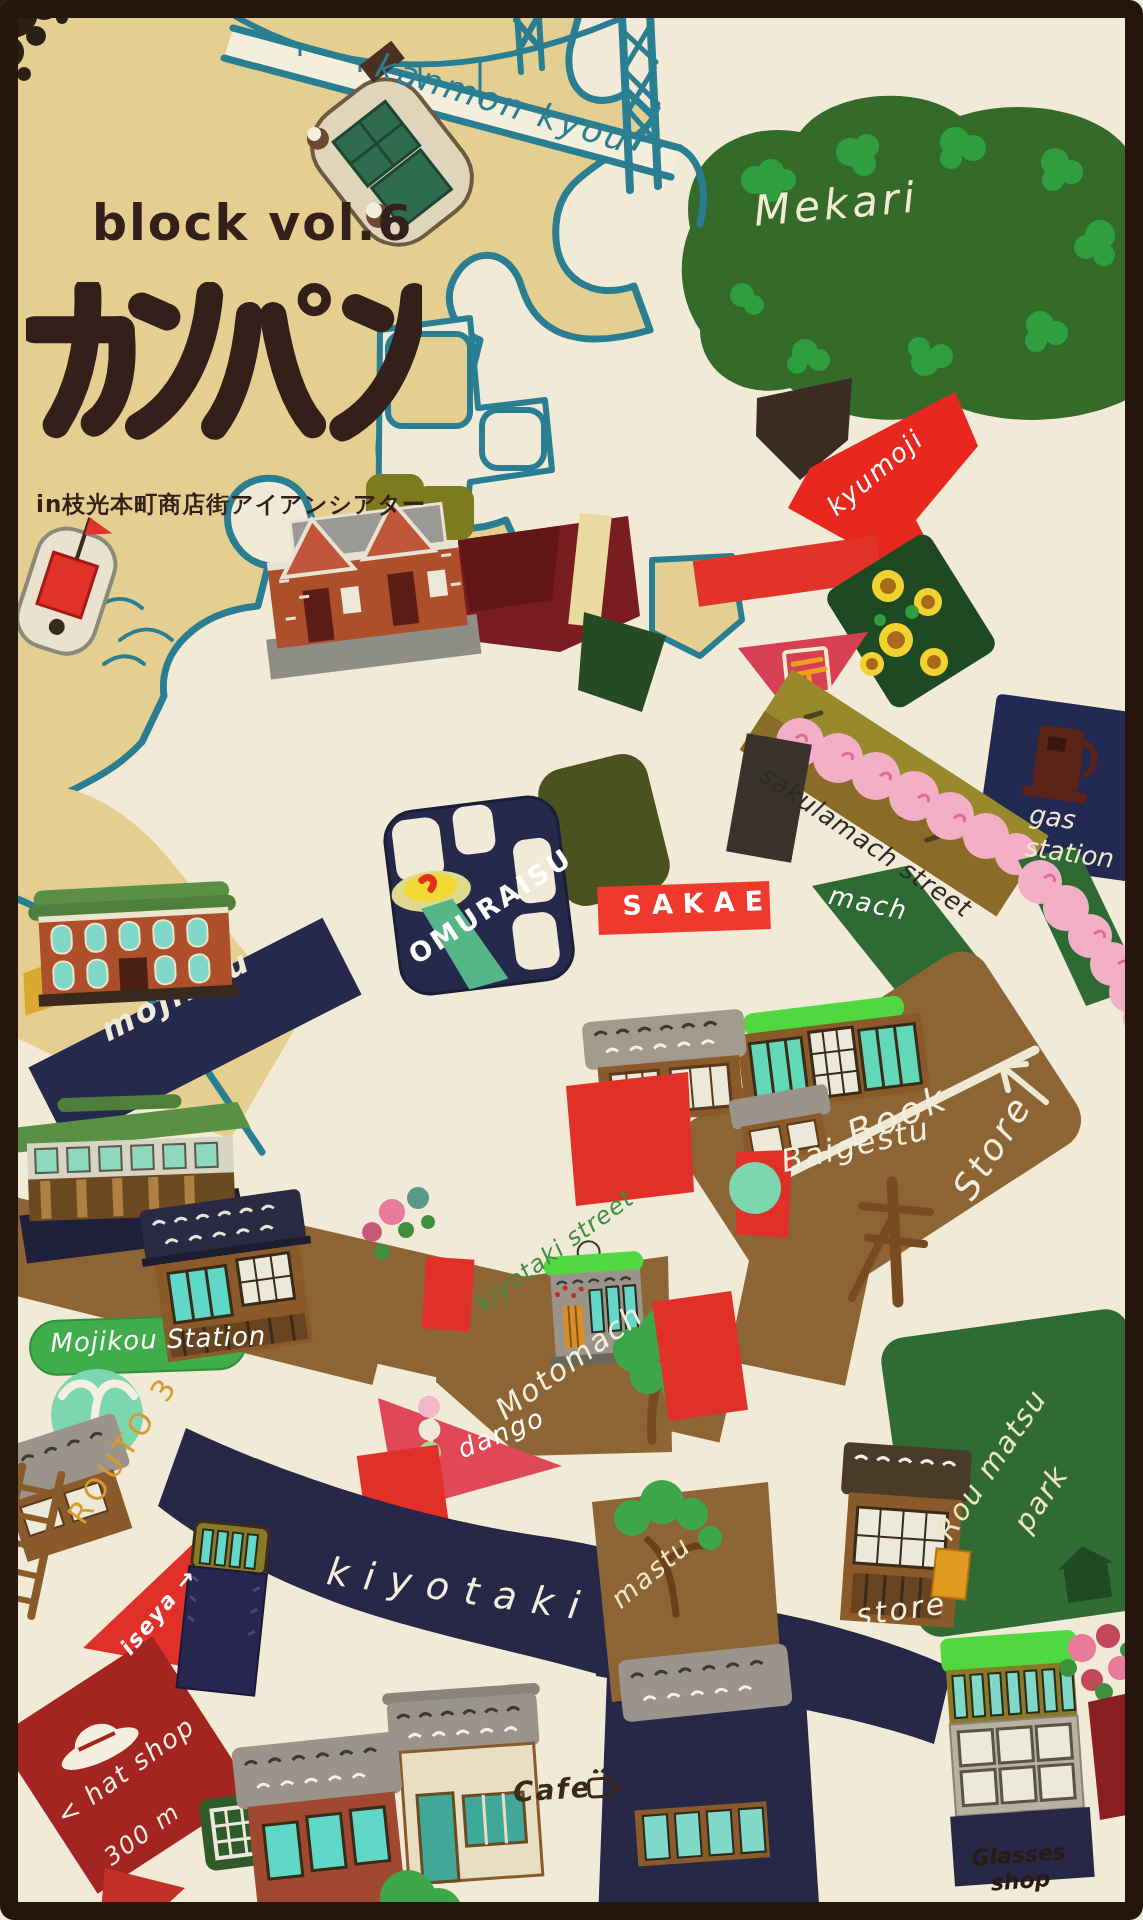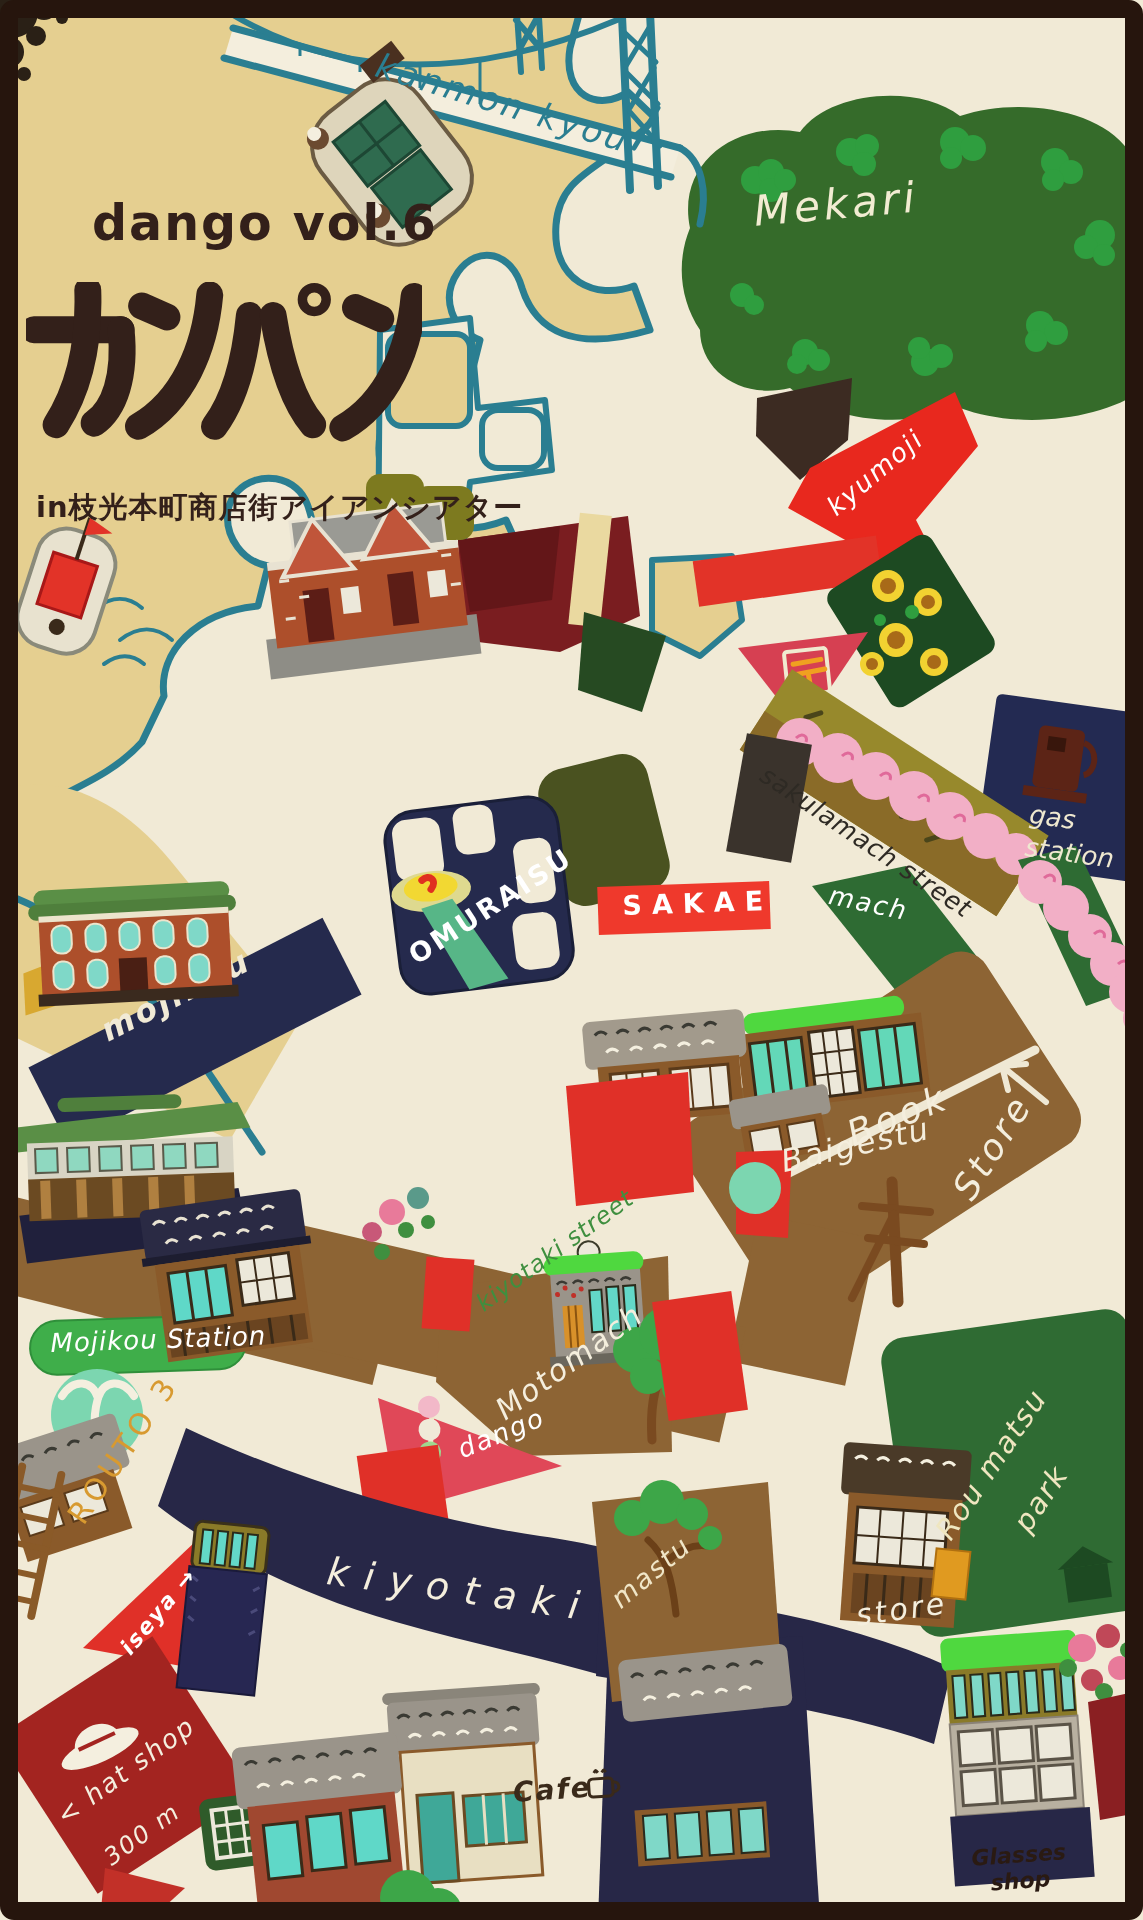--- a/index.html
+++ b/index.html
@@ -584,22 +584,22 @@
     <path d="M146,30 L178,44"></path>
     <path d="M232,16 C226,84 198,150 142,182"></path>
     <path d="M282,42 C276,104 262,150 238,182"></path>
     <path d="M312,42 C322,104 338,152 362,180"></path>
     <path d="M416,32 L448,46"></path>
     <path d="M490,18 C484,86 456,152 400,184"></path>
   </g>
   <circle cx="364" cy="22" r="15" stroke="#33201a" stroke-width="12" fill="none"></circle>
 </svg>
 
-<div class="lbl" style="left:92px;top:198px;font-size:49px;font-weight:bold;color:#33201a;letter-spacing:2px;">dango vol.6</div>
-<div class="lbl" style="left:36px;top:492px;font-size:29px;font-weight:bold;color:#33201a;letter-spacing:1px;">in枝光本町商店街アイアンシアター</div>
+<div class="lbl" style="left:92px;top:198px;font-size:49px;font-weight:bold;color:#33201a;letter-spacing:2px;">block vol.6</div>
+<div class="lbl" style="left:36px;top:492px;font-size:23px;font-weight:bold;color:#33201a;letter-spacing:1px;">in枝光本町商店街アイアンシアター</div>
 
 <div class="lbl hand" style="left:382px;top:48px;font-size:34px;color:#2a7e91;transform:rotate(17deg);letter-spacing:3px;">kanmon kyou</div>
 <div class="lbl hand" style="left:752px;top:190px;font-size:42px;color:#f2ecd2;transform:rotate(-5deg);letter-spacing:4px;">Mekari</div>
 <div class="lbl hand" style="left:822px;top:500px;font-size:26px;color:#ffffff;transform:rotate(-40deg);letter-spacing:2px;">kyumoji</div>
 <div class="lbl hand" style="left:770px;top:762px;font-size:25px;color:#2e2a24;transform:rotate(34deg);letter-spacing:1px;">sakulamach street</div>
 <div class="lbl hand" style="left:1032px;top:798px;font-size:26px;color:#efe8d0;transform:rotate(8deg);width:96px;white-space:normal;line-height:1.25;">gas station</div>
 <div class="lbl" style="left:404px;top:946px;font-size:27px;font-weight:bold;color:#ffffff;transform:rotate(-33deg);letter-spacing:3px;">OMURAISU</div>
 <div class="lbl" style="left:622px;top:892px;font-size:27px;font-weight:bold;color:#ffffff;transform:rotate(-2deg);letter-spacing:10px;">SAKAE</div>
 <div class="lbl hand" style="left:832px;top:882px;font-size:26px;color:#ffffff;transform:rotate(12deg);letter-spacing:2px;">mach</div>
 <div class="lbl hand" style="left:842px;top:1118px;font-size:36px;color:#f4eedd;transform:rotate(-22deg);letter-spacing:4px;">Book</div>

